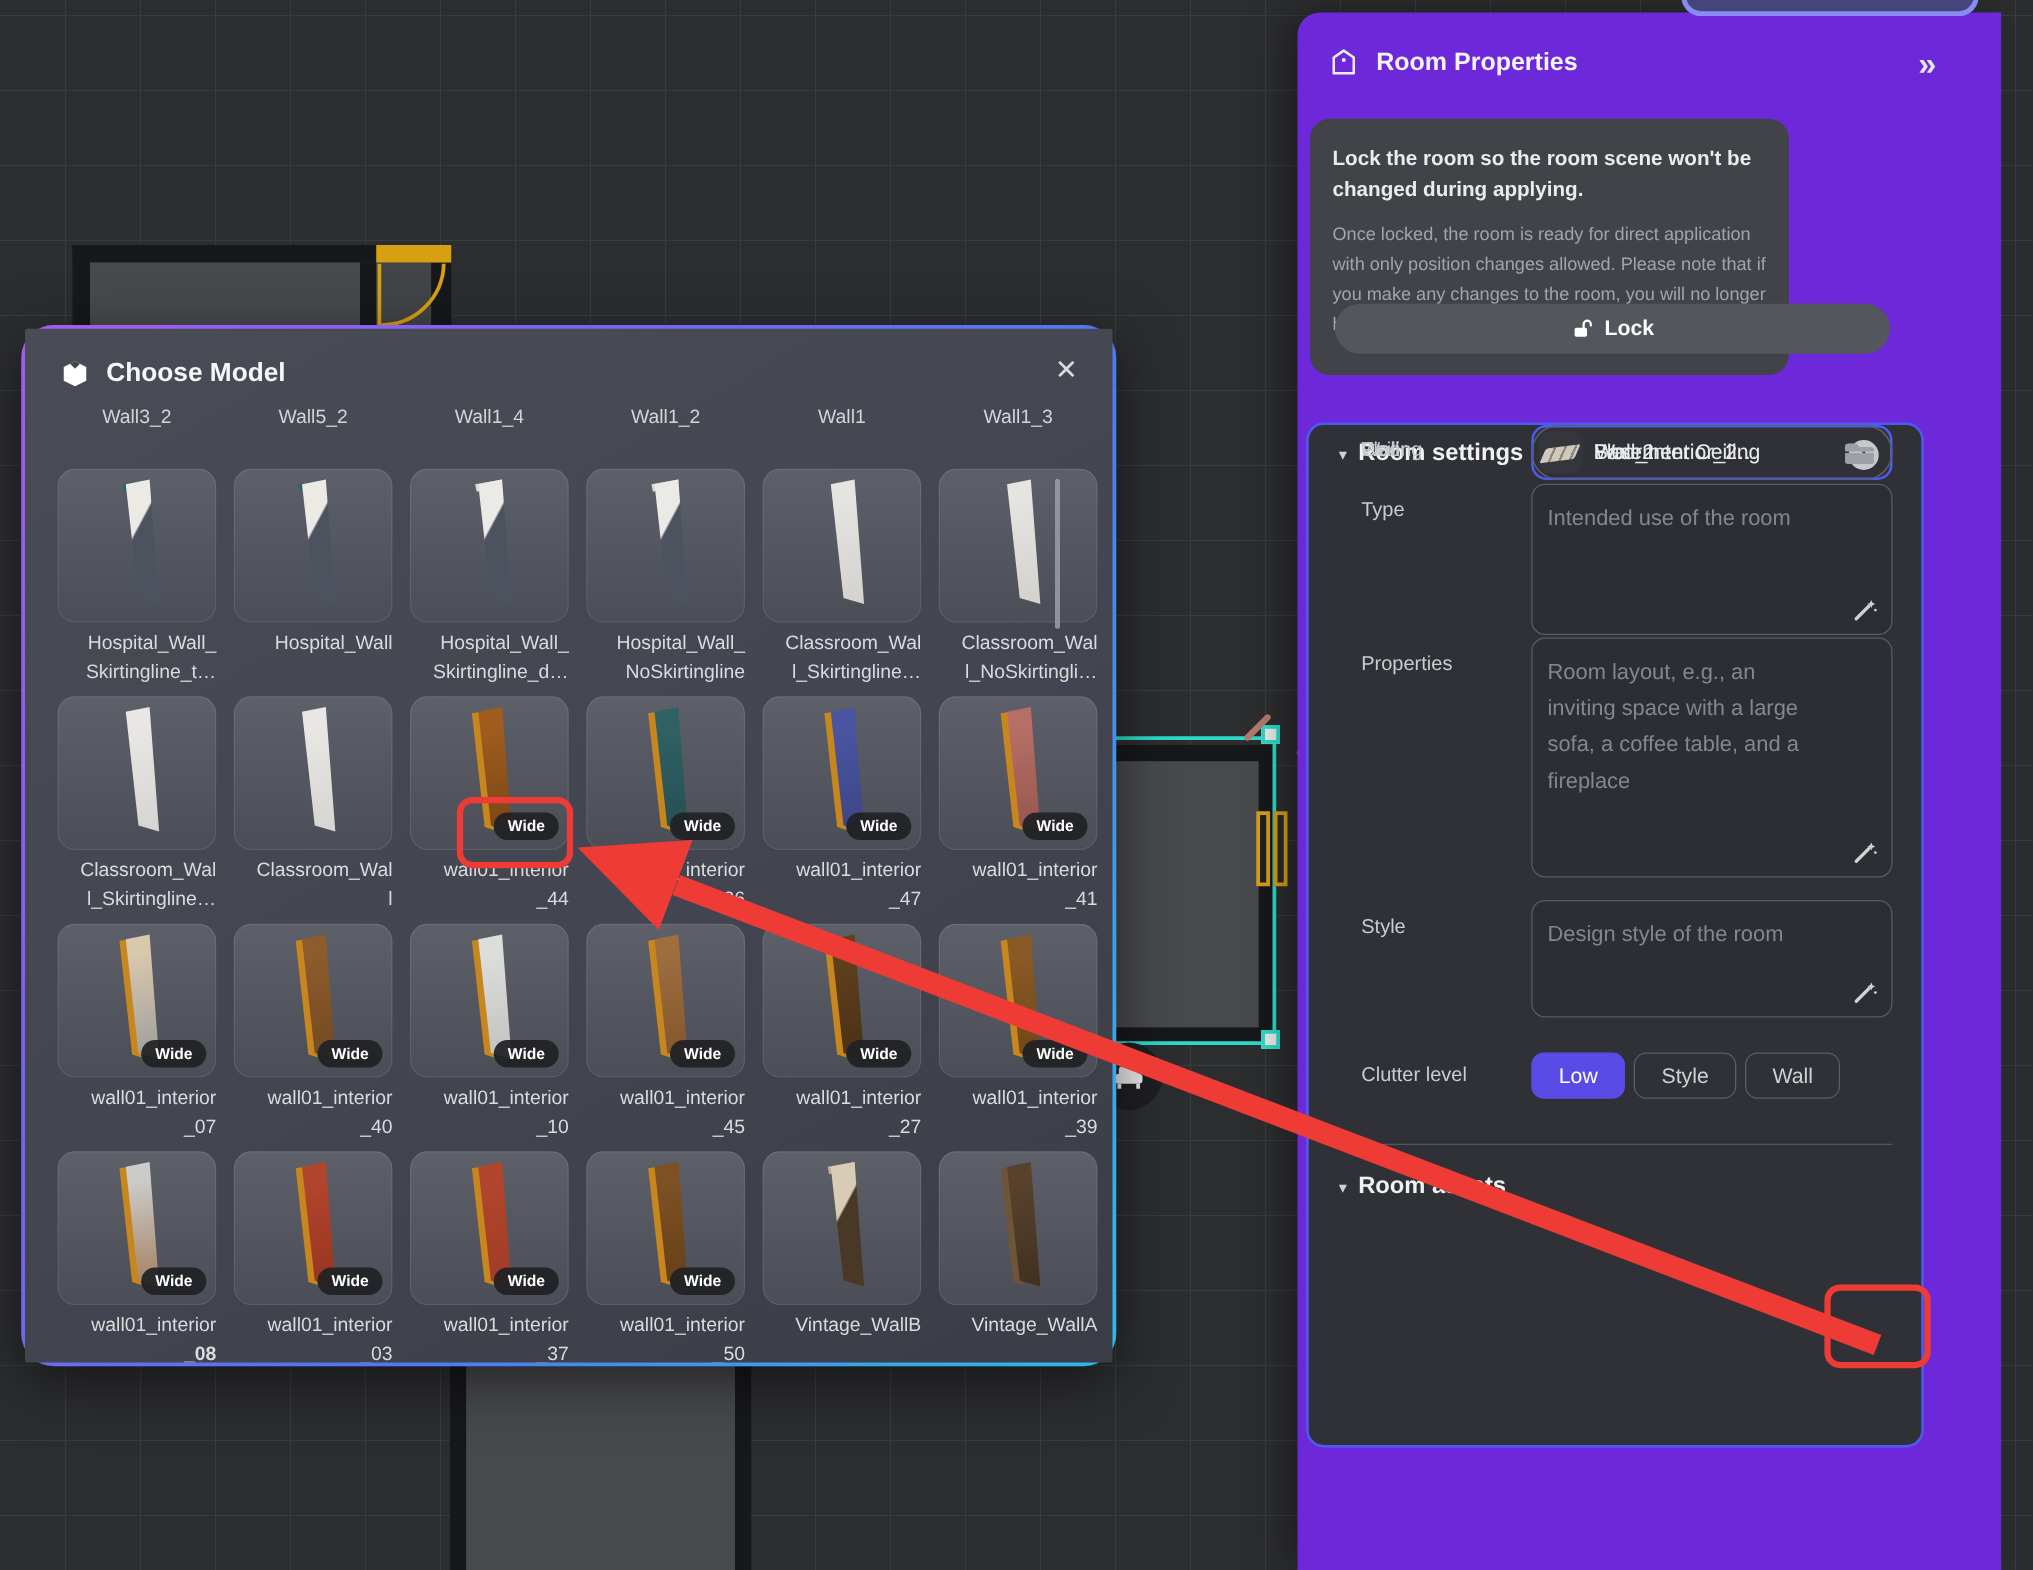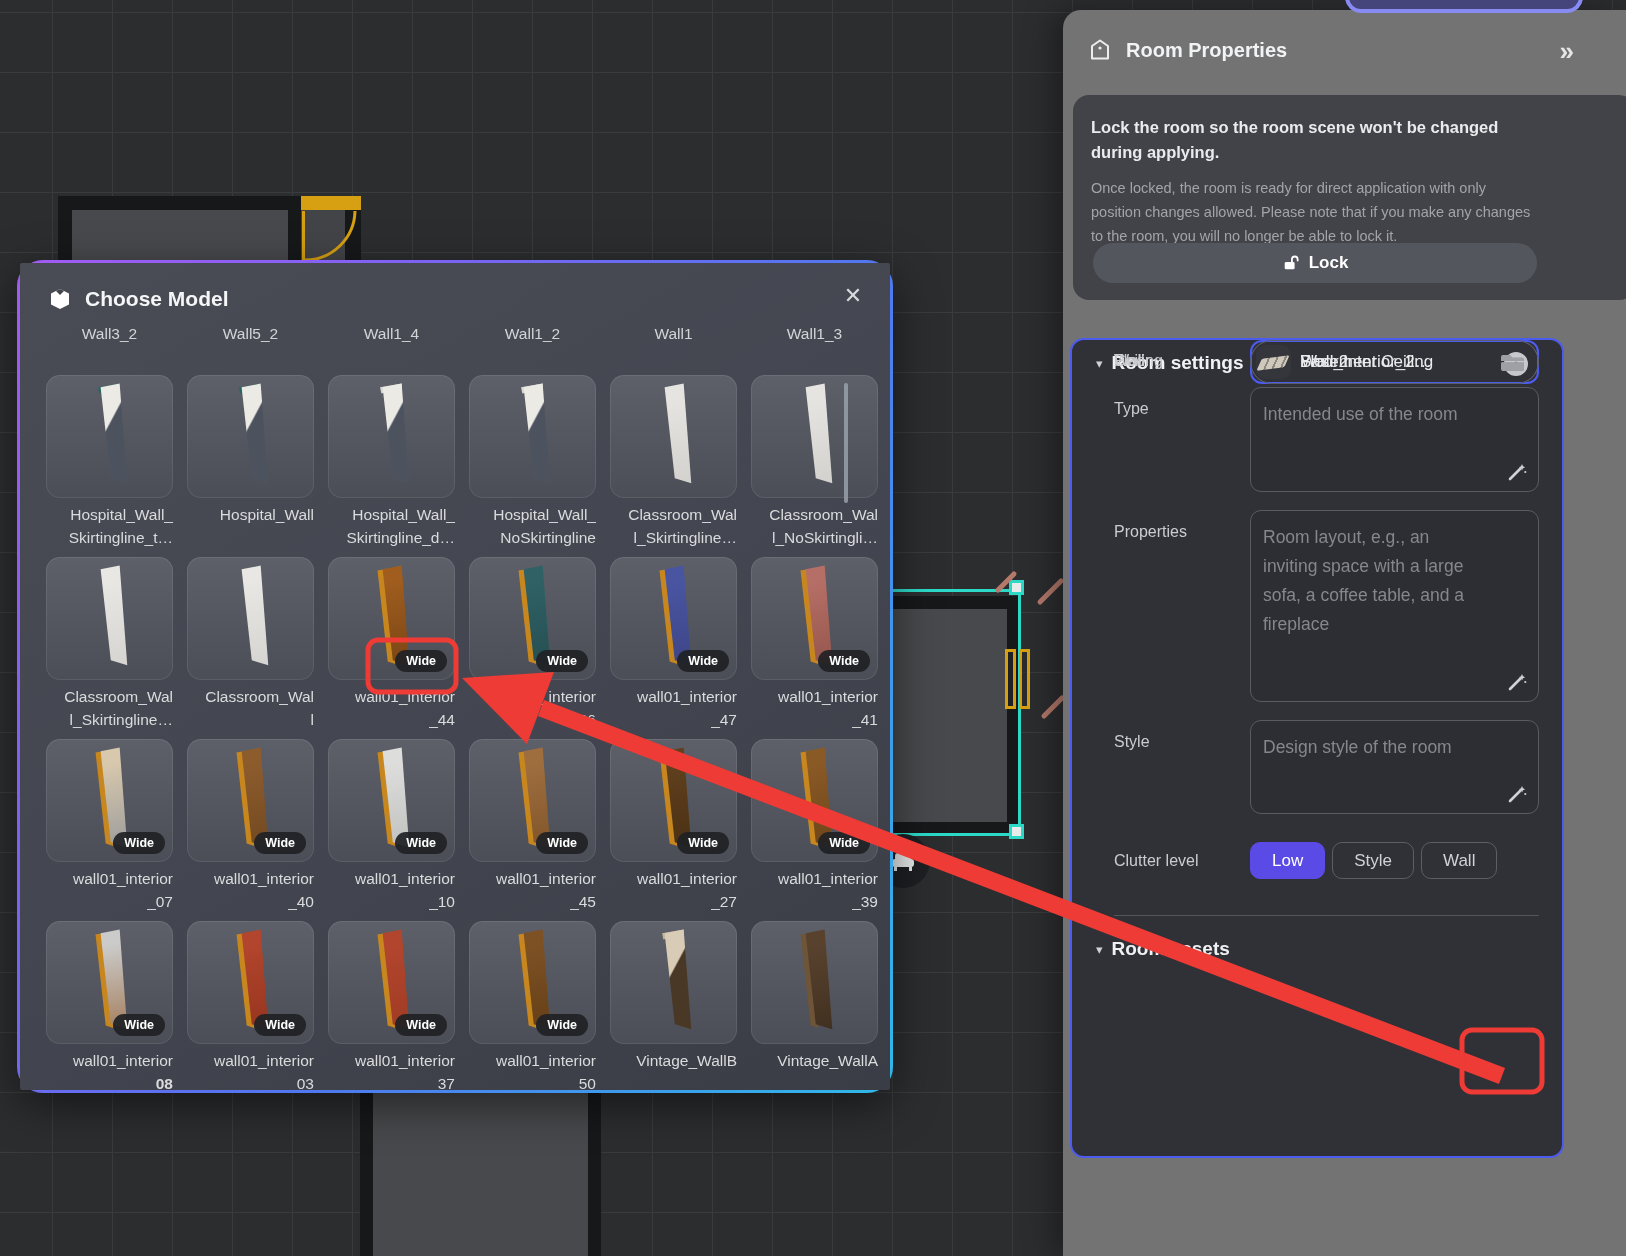--- a/index.html
+++ b/index.html
@@ -23,30 +23,30 @@
   .sel-line-v { position:absolute; width:3px;  background:#2cd9c7; }
   .sel-handle { position:absolute; width:15px; height:15px; background:#e7ebe9;
                 border:3px solid #2cd9c7; }
   .door-frame { position:absolute; width:11px; height:60px; border:3px solid #d7a012;
                 background:rgba(40,41,45,.55); }
   .tool-circle { position:absolute; left:876px; top:834px; width:54px; height:54px;
                  border-radius:50%; background:#1e1f23; display:flex;
                  align-items:center; justify-content:center; }
 
   
-  #panel { position:absolute; left:1063px; top:10px; width:563px; height:1246px;
-           background:#737373; border-radius:18px 0 0 0; z-index:10;
+  #panel { position:absolute; left:1038px; top:10px; width:563px; height:1246px;
+           background:#6d28d9; border-radius:18px 0 0 0; z-index:10;
            box-shadow:-10px 0 30px rgba(0,0,0,.35); }
   .panel-header { position:absolute; left:25px; top:24px; width:510px; height:32px;
                   display:flex; align-items:center; }
   .panel-header .hico { margin-right:14px; }
   .panel-title { font-size:20px; font-weight:bold; color:#f2f3f4; }
   .collapse-btn { position:absolute; right:55px; top:0px; font-size:26px; font-weight:bold;
                   color:#e4e5e7; letter-spacing:-3px; cursor:default; }
-  .lock-card { position:absolute; left:10px; top:85px; width:562px; height:205px;
+  .lock-card { position:absolute; left:10px; top:85px; width:383px; height:205px;
                background:#414349; border-radius:16px; padding:20px 18px; }
   .lock-title { max-width:424px; font-size:16.5px; font-weight:bold; color:#eaebec;
                 line-height:25px; }
   .lock-body  { margin-top:11px; max-width:440px; font-size:14.5px; color:#a2a4a9;
                 line-height:24px; }
   .lock-btn { position:absolute; left:20px; bottom:17px; width:444px; height:40px;
               background:#54565d; border:none; border-radius:20px; color:#fff;
               font-family:inherit; font-size:17px; font-weight:bold; display:flex;
               align-items:center; justify-content:center; gap:9px; }
 
@@ -218,21 +218,21 @@
     </div>
 
     <div class="settings-panel">
       <div class="sec-head" style="left:24px;top:12px;">
         <span class="caret">▾</span>
         <span class="sec-title">Room settings</span>
       </div>
       <div class="info-icon">i</div>
 
       <div class="frm-label" style="top:60px;">Type</div>
-      <div class="frm-box" style="top:47px;height:105px;">
+      <div class="frm-box" style="top:47px;height:121px;">
         <div class="placeholder">Intended use of the room</div>
         <svg class="wand" width="22" height="22" viewBox="0 0 22 22">
           <line x1="4" y1="18" x2="14" y2="8" stroke="#d0d2d6" stroke-width="2.6" stroke-linecap="round"></line>
           <path d="M16 3 l1 2.2 2.2 1 -2.2 1 -1 2.2 -1-2.2 -2.2-1 2.2-1 z" fill="#d0d2d6"></path>
           <circle cx="19.3" cy="11" r="1.1" fill="#d0d2d6"></circle>
         </svg>
       </div>
 
       <div class="frm-label" style="top:183px;">Properties</div>
       <div class="frm-box" style="top:170px;height:192px;">

